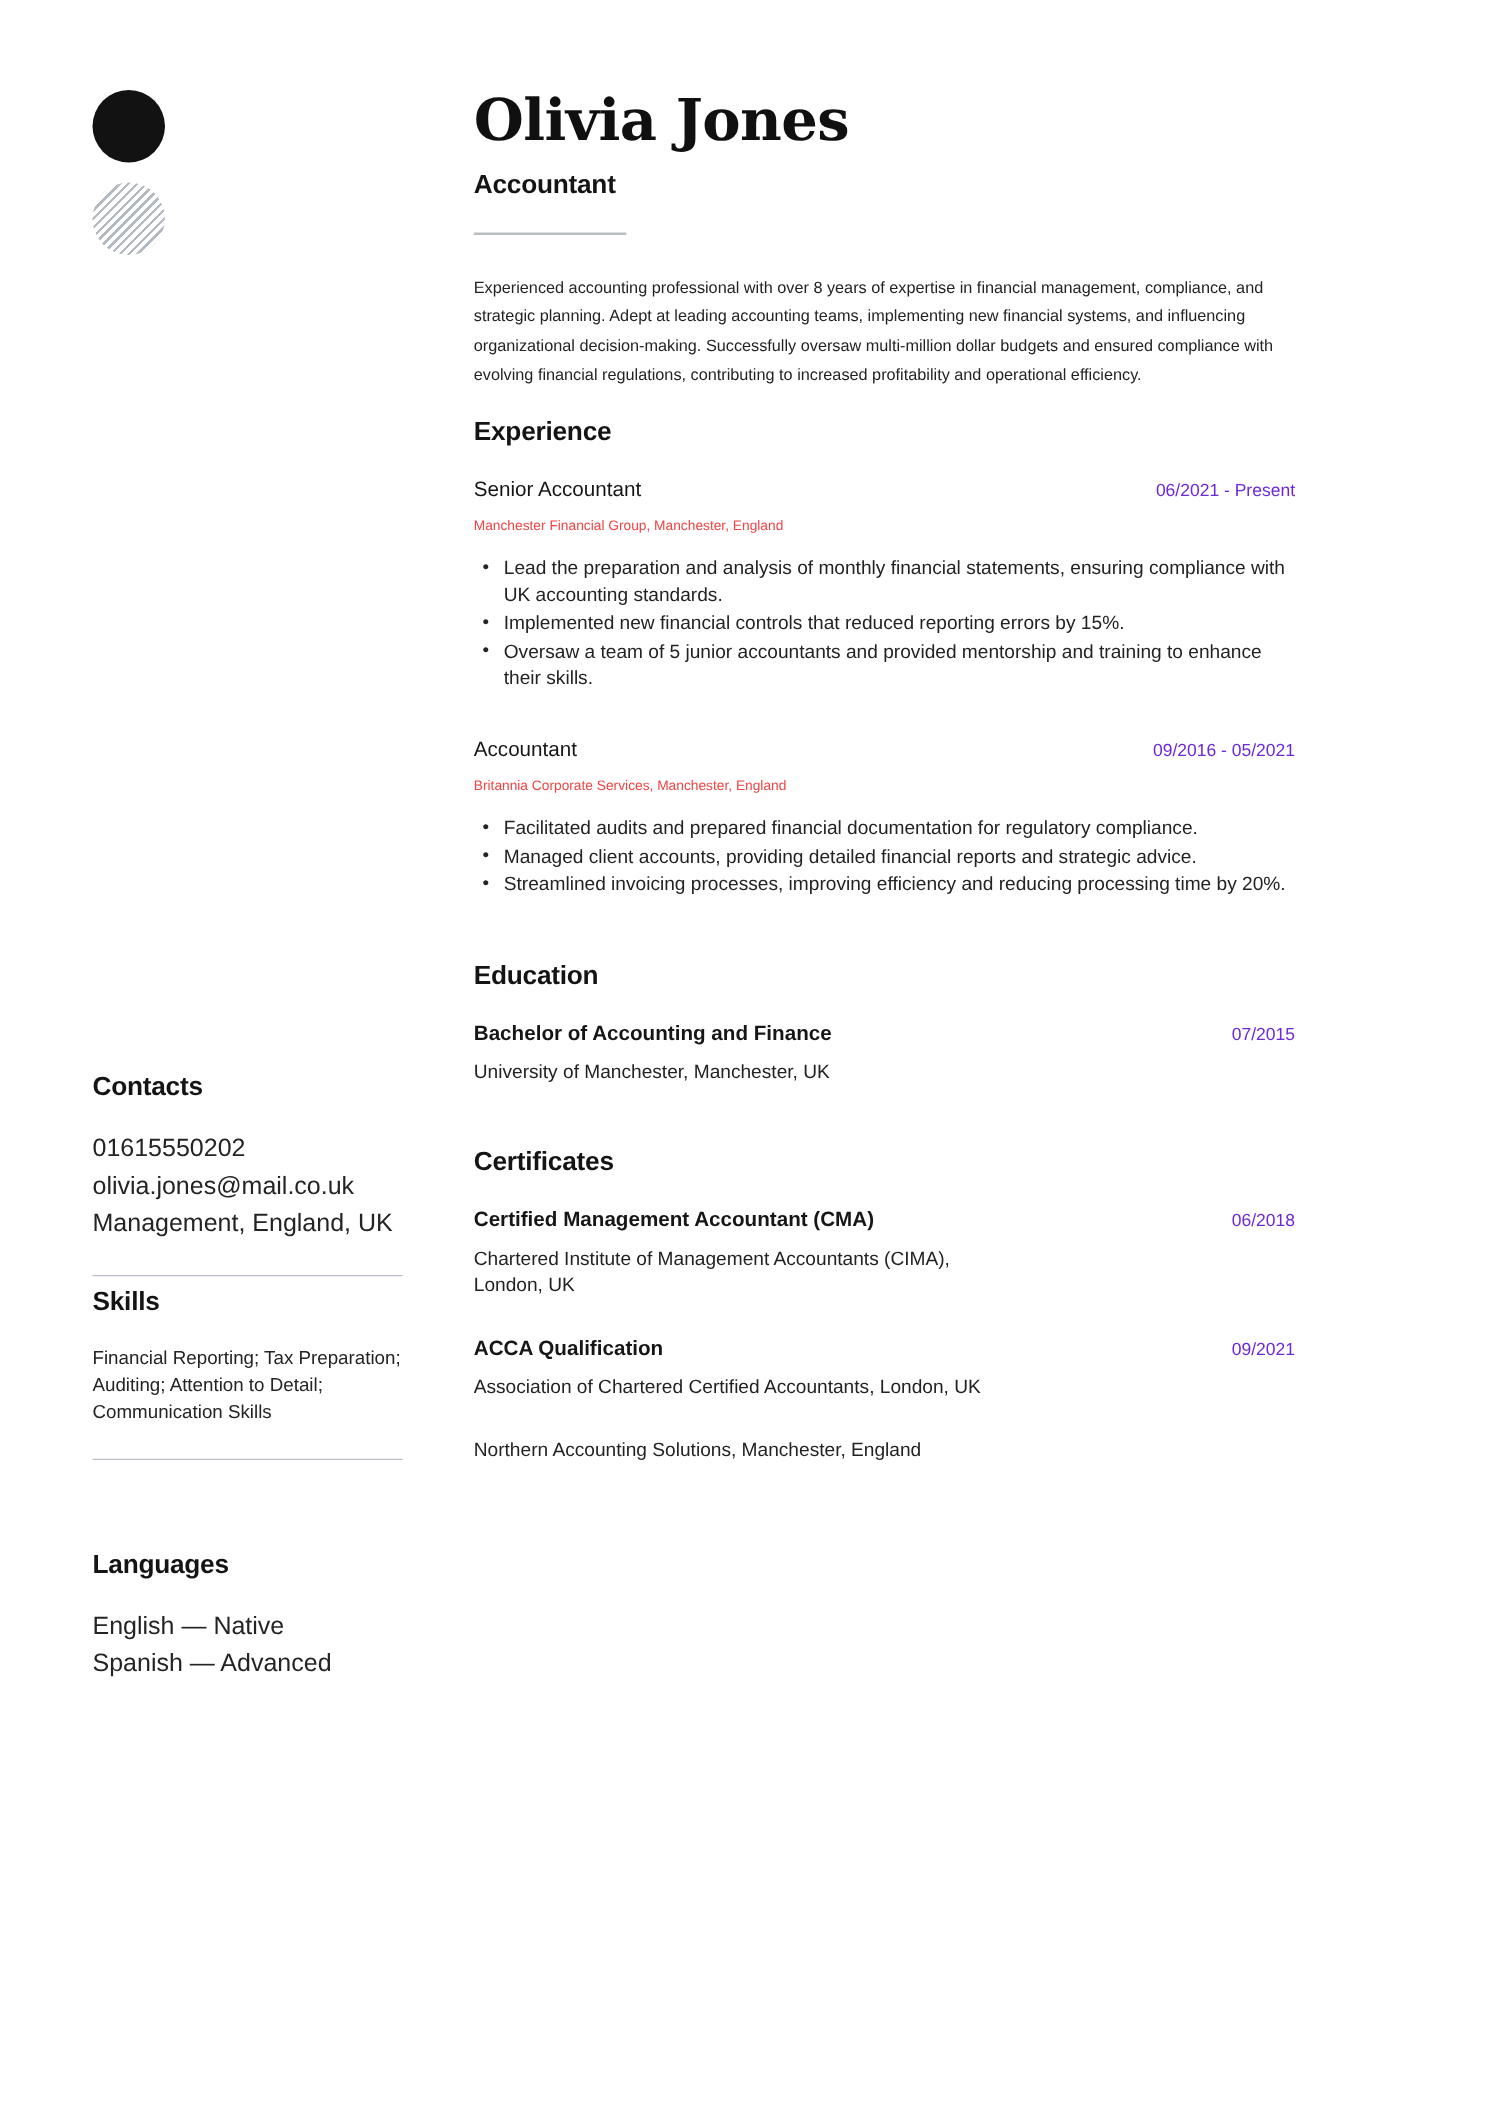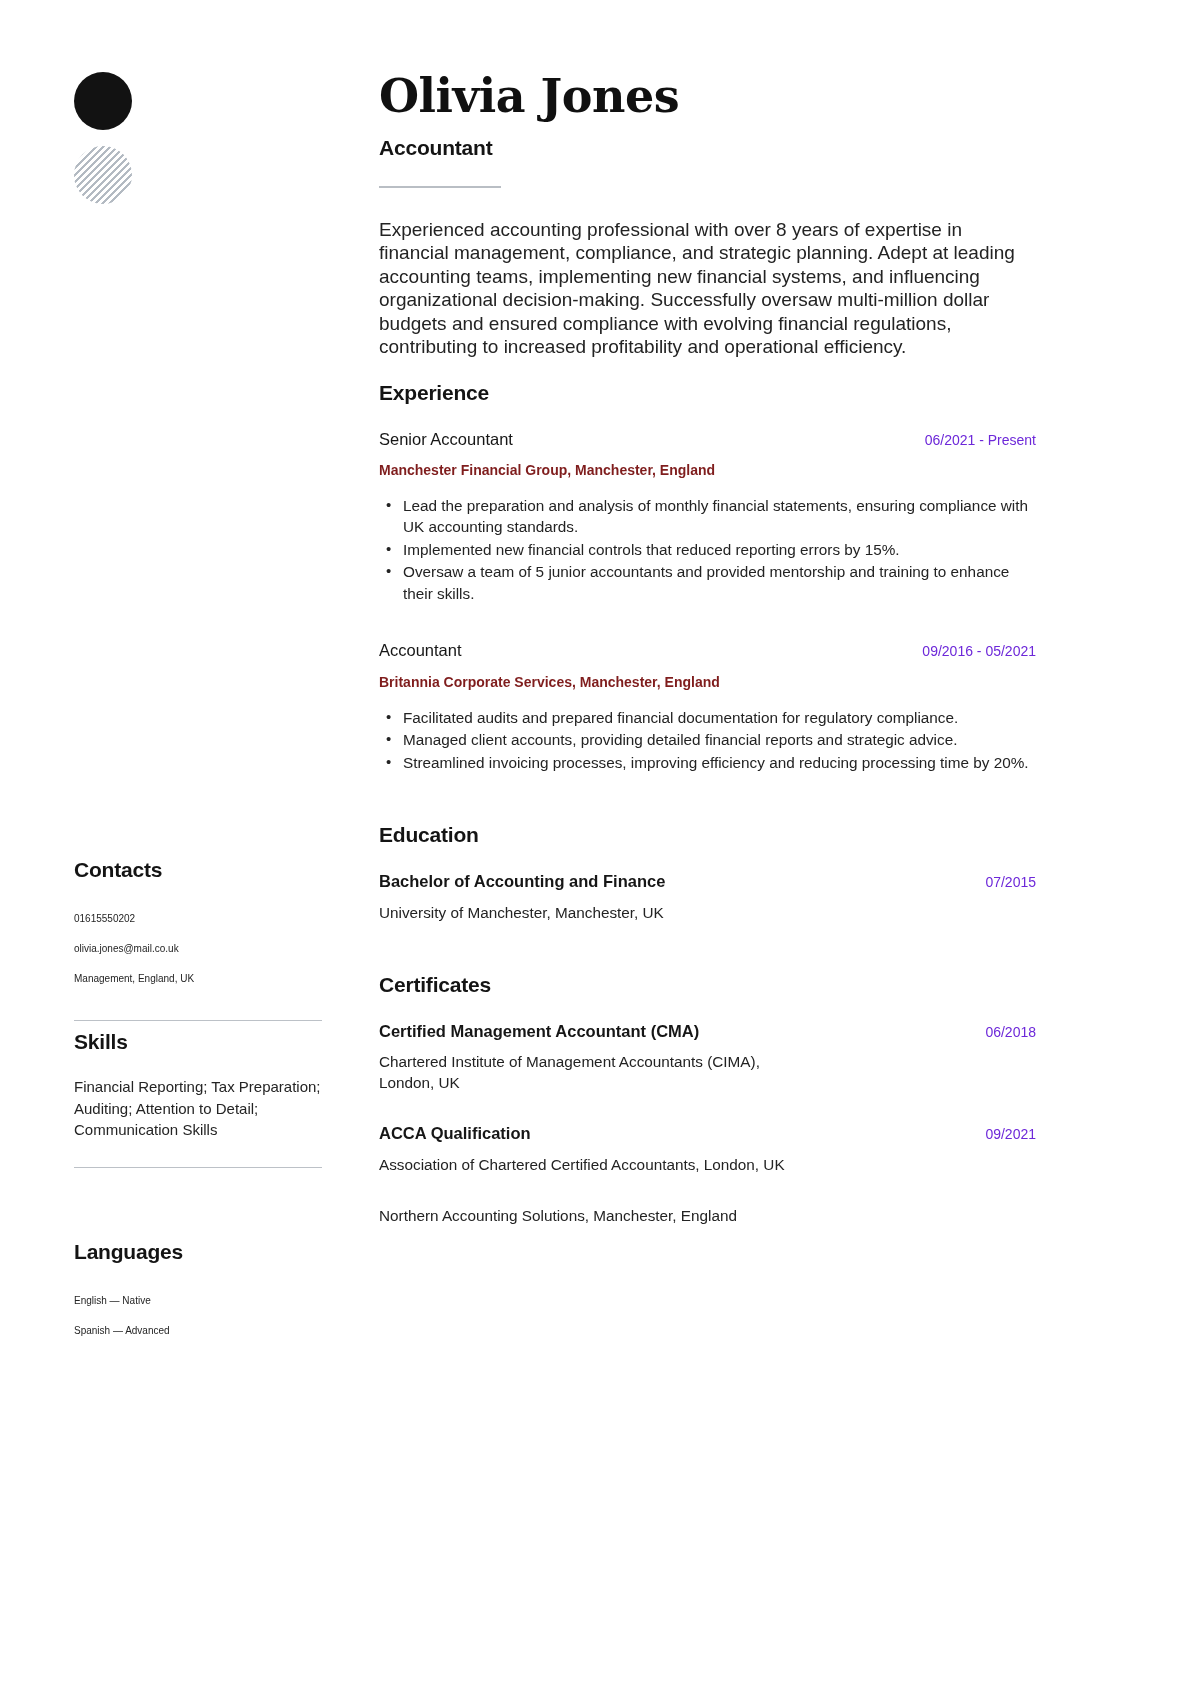--- a/index.html
+++ b/index.html
@@ -48,21 +48,21 @@
     );
   }
   .side-heading {
     font-size: 21px;
     font-weight: bold;
     letter-spacing: -0.2px;
     margin: 0 0 22px 0;
     color: #141414;
   }
   .side-line {
-    font-size: 10px;
+    font-size: 20px;
     line-height: 30px;
     color: #242424;
     white-space: pre-wrap;
   }
   .side-para {
     font-size: 15px;
     line-height: 21.5px;
     color: #242424;
     margin: 0;
   }
@@ -101,21 +101,21 @@
     color: #141414;
     letter-spacing: -0.2px;
   }
   .top-rule {
     width: 122px;
     height: 1.5px;
     background: #b9bec4;
     margin-bottom: 30px;
   }
   .summary {
-    font-size: 19px;
+    font-size: 13px;
     line-height: 23.5px;
     color: #232323;
     margin: 0;
     width: 652px;
   }
 
   .section { margin-top: 22px; }
   .section-heading {
     font-size: 21px;
     font-weight: bold;
@@ -140,23 +140,23 @@
     line-height: 1.25;
   }
   .entry-title.bold { font-weight: bold; }
   .entry-date {
     font-size: 14px;
     color: #6d28d9;
     white-space: nowrap;
     flex-shrink: 0;
   }
   .entry-org {
-    font-size: 14px;
-    font-weight: bold;
-    color: #7f1d1d;
+    font-size: 11px;
+    font-weight: normal;
+    color: #ef4444;
     margin-top: 13px;
     line-height: 1.25;
   }
   .entry-org.regular {
     font-weight: normal;
     font-size: 15.3px;
     margin-top: 10px;
     line-height: 21px;
     color: #232323;
     max-width: 420px;

